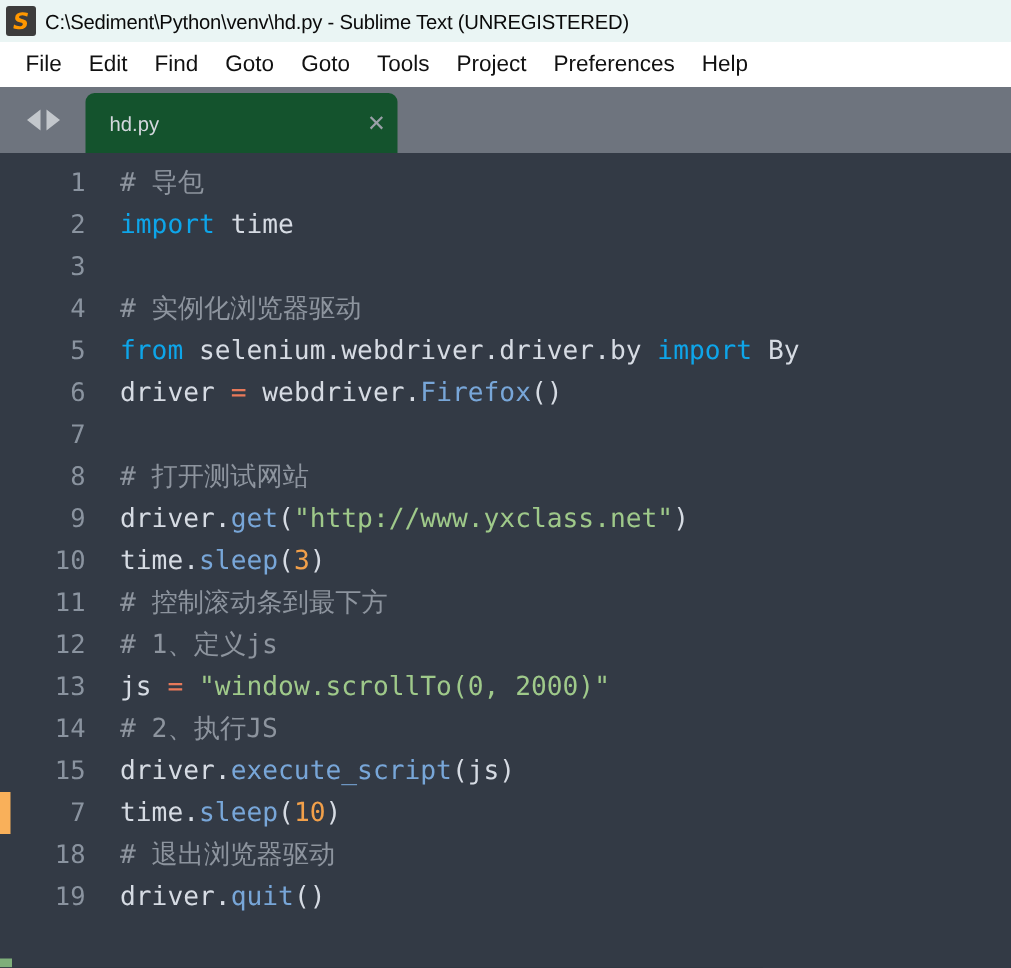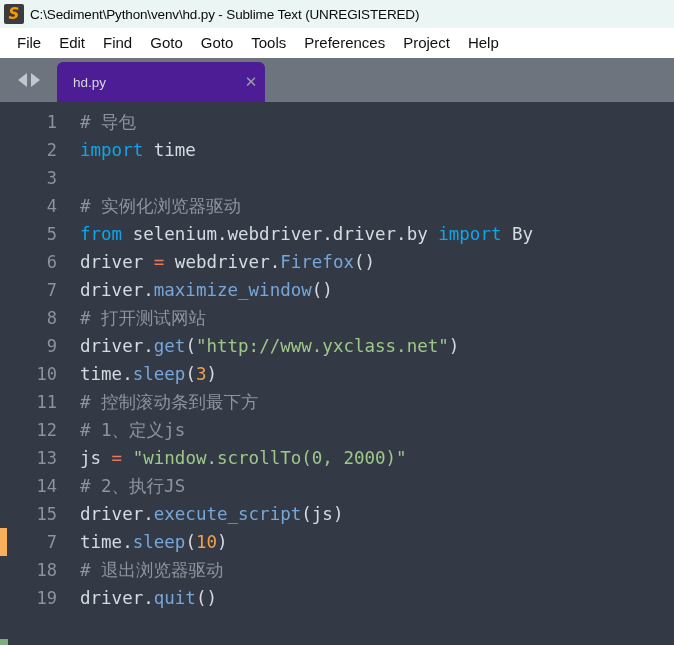--- a/index.html
+++ b/index.html
@@ -85,21 +85,21 @@
     width: 0; height: 0;
     border-top: 7px solid transparent;
     border-bottom: 7px solid transparent;
     cursor: pointer;
   }
   .arrow.left  { border-right: 9px solid #c3c7cc; }
   .arrow.right { border-left: 9px solid #c3c7cc; }
   .tab {
     height: 40px;
     min-width: 208px;
-    background: #4c1d95;
+    background: #14532d;
     border-top-left-radius: 6px;
     border-top-right-radius: 6px;
     display: flex;
     align-items: center;
     padding: 0 0 0 16px;
     position: relative;
     cursor: pointer;
   }
   .tab-label {
     font-size: 13.5px;
@@ -189,22 +189,22 @@
     <div class="titlebar-text">C:\Sediment\Python\venv\hd.py - Sublime Text (UNREGISTERED)</div>
   </div>
 
   <div class="menubar" id="menubar">
       <div class="menu-item">File</div>
       <div class="menu-item">Edit</div>
       <div class="menu-item">Find</div>
       <div class="menu-item">Goto</div>
       <div class="menu-item">Goto</div>
       <div class="menu-item">Tools</div>
+      <div class="menu-item">Project</div>
       <div class="menu-item">Preferences</div>
-      <div class="menu-item">Project</div>
       <div class="menu-item">Help</div>
     </div>
 
   <div class="tabbar">
     <div class="tab-nav">
       <div class="arrow left"></div>
       <div class="arrow right"></div>
     </div>
     <div class="tab">
       <span class="tab-label">hd.py</span>
@@ -213,21 +213,21 @@
   </div>
 
   <div class="editor">
     <div class="code-rows" id="code-rows">
         <div class="row"><div class="lineno">1</div><div class="code"><span class="t-comment"># 导包</span></div></div>
         <div class="row"><div class="lineno">2</div><div class="code"><span class="t-keyword">import</span><span class="t-plain"> time</span></div></div>
         <div class="row"><div class="lineno">3</div></div>
         <div class="row"><div class="lineno">4</div><div class="code"><span class="t-comment"># 实例化浏览器驱动</span></div></div>
         <div class="row"><div class="lineno">5</div><div class="code"><span class="t-keyword">from</span><span class="t-plain"> selenium.webdriver.driver.by </span><span class="t-keyword">import</span><span class="t-plain"> By</span></div></div>
         <div class="row"><div class="lineno">6</div><div class="code"><span class="t-plain">driver </span><span class="t-op">=</span><span class="t-plain"> webdriver.</span><span class="t-func">Firefox</span><span class="t-punct">()</span></div></div>
-        <div class="row"><div class="lineno">7</div><div class="code"><span class="t-plain">driver.</span><span class="t-func">maximize_window</span><span class="t-punct">()</span></div></div>
+        <div class="row"><div class="lineno">7</div></div>
         <div class="row"><div class="lineno">8</div><div class="code"><span class="t-comment"># 打开测试网站</span></div></div>
         <div class="row"><div class="lineno">9</div><div class="code"><span class="t-plain">driver.</span><span class="t-func">get</span><span class="t-punct">(</span><span class="t-string">"http://www.yxclass.net"</span><span class="t-punct">)</span></div></div>
         <div class="row"><div class="lineno">10</div><div class="code"><span class="t-plain">time.</span><span class="t-func">sleep</span><span class="t-punct">(</span><span class="t-number">3</span><span class="t-punct">)</span></div></div>
         <div class="row"><div class="lineno">11</div><div class="code"><span class="t-comment"># 控制滚动条到最下方</span></div></div>
         <div class="row"><div class="lineno">12</div><div class="code"><span class="t-comment"># 1、定义js</span></div></div>
         <div class="row"><div class="lineno">13</div><div class="code"><span class="t-plain">js </span><span class="t-op">=</span><span class="t-plain"> </span><span class="t-string">"window.scrollTo(0, 2000)"</span></div></div>
         <div class="row"><div class="lineno">14</div><div class="code"><span class="t-comment"># 2、执行JS</span></div></div>
         <div class="row"><div class="lineno">15</div><div class="code"><span class="t-plain">driver.</span><span class="t-func">execute_script</span><span class="t-punct">(</span><span class="t-plain">js</span><span class="t-punct">)</span></div></div>
         <div class="row"><div class="marker orange"></div><div class="lineno">7</div><div class="code"><span class="t-plain">time.</span><span class="t-func">sleep</span><span class="t-punct">(</span><span class="t-number">10</span><span class="t-punct">)</span></div></div>
         <div class="row"><div class="lineno">18</div><div class="code"><span class="t-comment"># 退出浏览器驱动</span></div></div>

